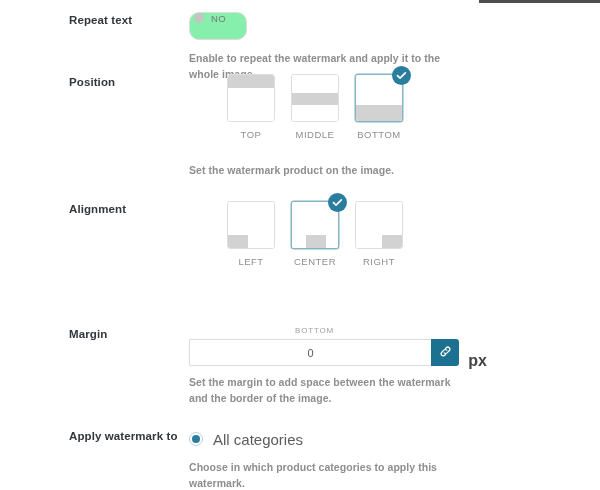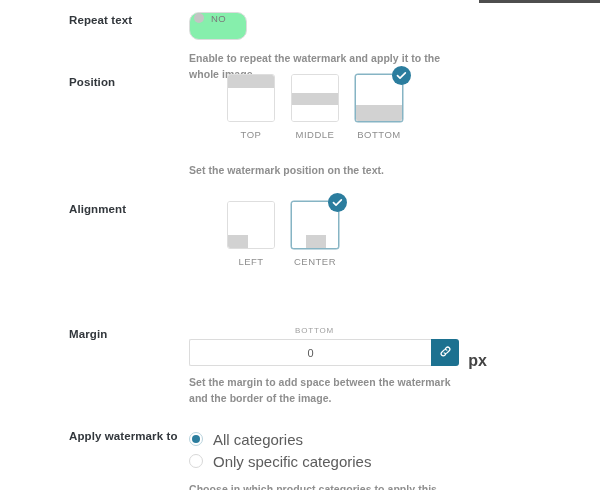--- a/index.html
+++ b/index.html
@@ -296,21 +296,21 @@
             <div class="check-badge">
               <svg width="11" height="11" viewBox="0 0 12 12" aria-hidden="true">
                 <path d="M1.6 6.2 L4.4 8.9 L10.2 3.1" fill="none" stroke="#ffffff" stroke-width="1.8" stroke-linecap="round" stroke-linejoin="round"></path>
               </svg>
             </div>
           </div>
           <div class="thumb-label">BOTTOM</div>
         </div>
 
       </div>
-      <div class="help" style="margin-top:22px;">Set the watermark position on the text.</div>
+      <div class="help" style="margin-top:22px;">Set the watermark product on the image.</div>
     </div>
   </div>
 
   <div class="row" style="top:201px;">
     <div class="row-label">Alignment</div>
     <div class="row-field">
       <div class="thumbs">
 
         <div class="thumb-cell">
           <div class="thumb-box">
@@ -328,20 +328,28 @@
             </div>
             <div class="check-badge">
               <svg width="11" height="11" viewBox="0 0 12 12" aria-hidden="true">
                 <path d="M1.6 6.2 L4.4 8.9 L10.2 3.1" fill="none" stroke="#ffffff" stroke-width="1.8" stroke-linecap="round" stroke-linejoin="round"></path>
               </svg>
             </div>
           </div>
           <div class="thumb-label">CENTER</div>
         </div>
 
+        <div class="thumb-cell">
+          <div class="thumb-box">
+            <div class="thumb-inner">
+              <div class="bar al-right"></div>
+            </div>
+          </div>
+          <div class="thumb-label">RIGHT</div>
+        </div>
 
       </div>
     </div>
   </div>
 
   <div class="row" style="top:326px;">
     <div class="row-label">Margin</div>
     <div class="row-field">
       <div class="margin-wrap">
         <div class="margin-caption">BOTTOM</div>
@@ -366,22 +374,18 @@
     <div class="row-label">Apply watermark to</div>
     <div class="row-field">
 
       <div class="radio-row">
         <span class="radio checked">
           <span class="radio-dot"></span>
         </span>
         <span class="radio-label">All categories</span>
       </div>
 
-      <div class="radio-row">
-        <span class="radio"></span>
-        <span class="radio-label">Only specific categories</span>
-      </div>
 
       <div class="help" style="margin-top:9px;">Choose in which product categories to apply this watermark.</div>
     </div>
   </div>
 
 </div>
 
 </body></html>

